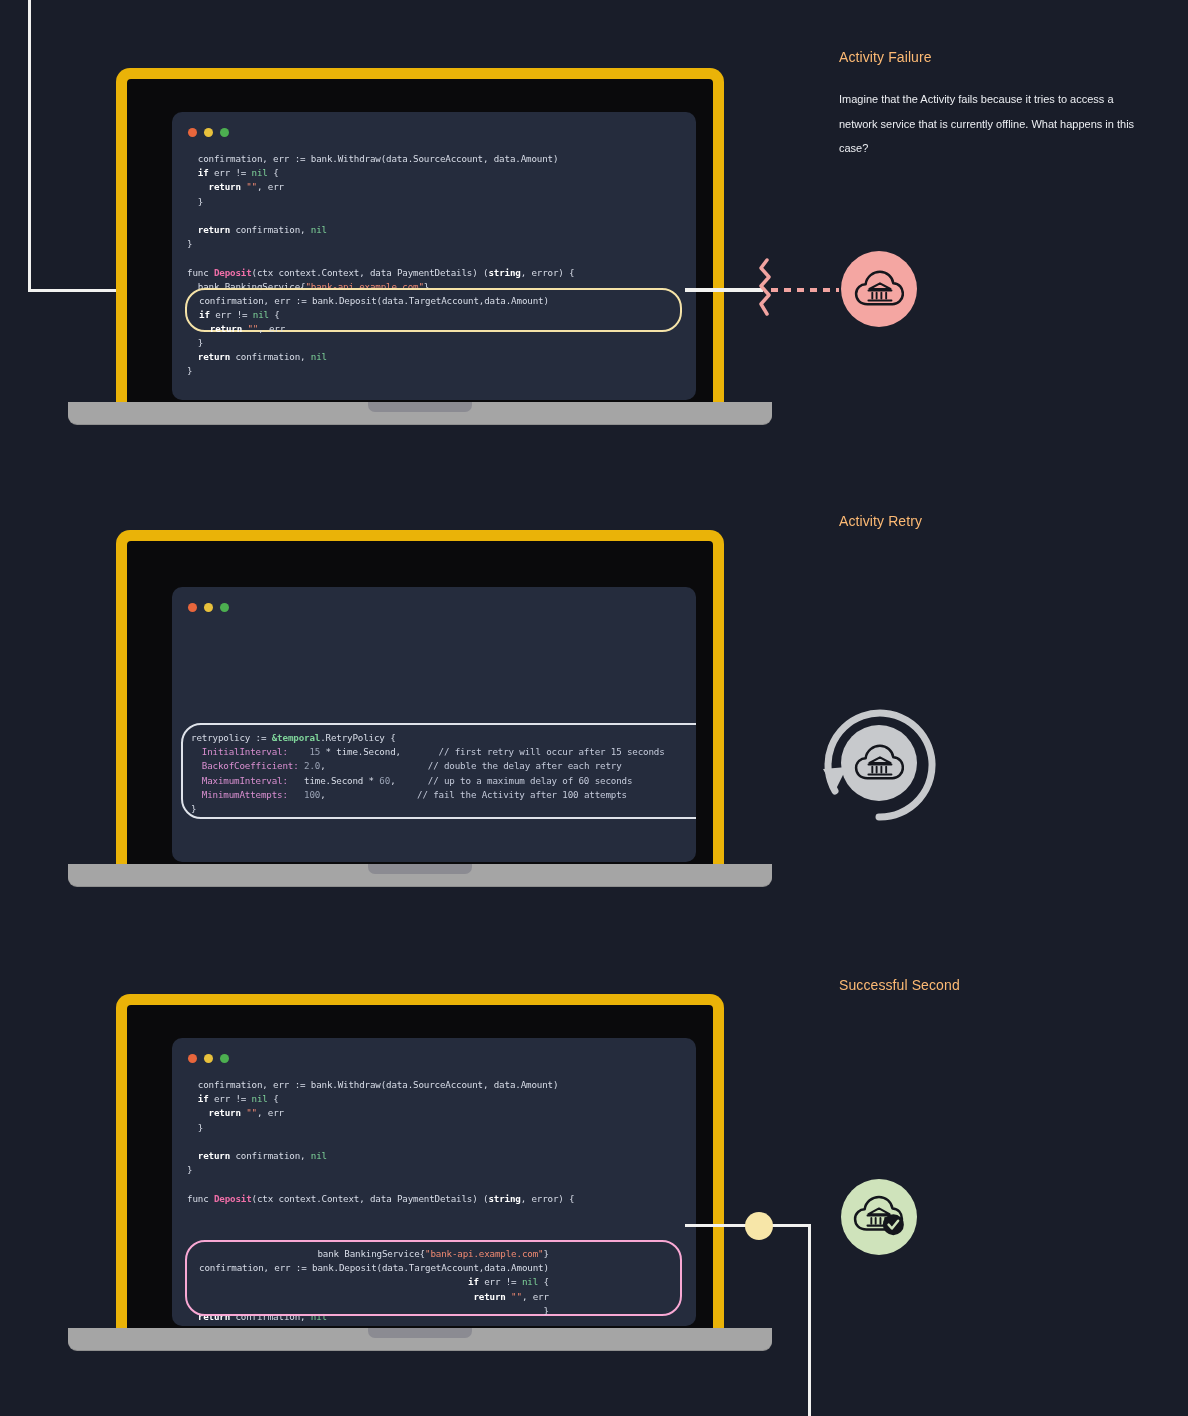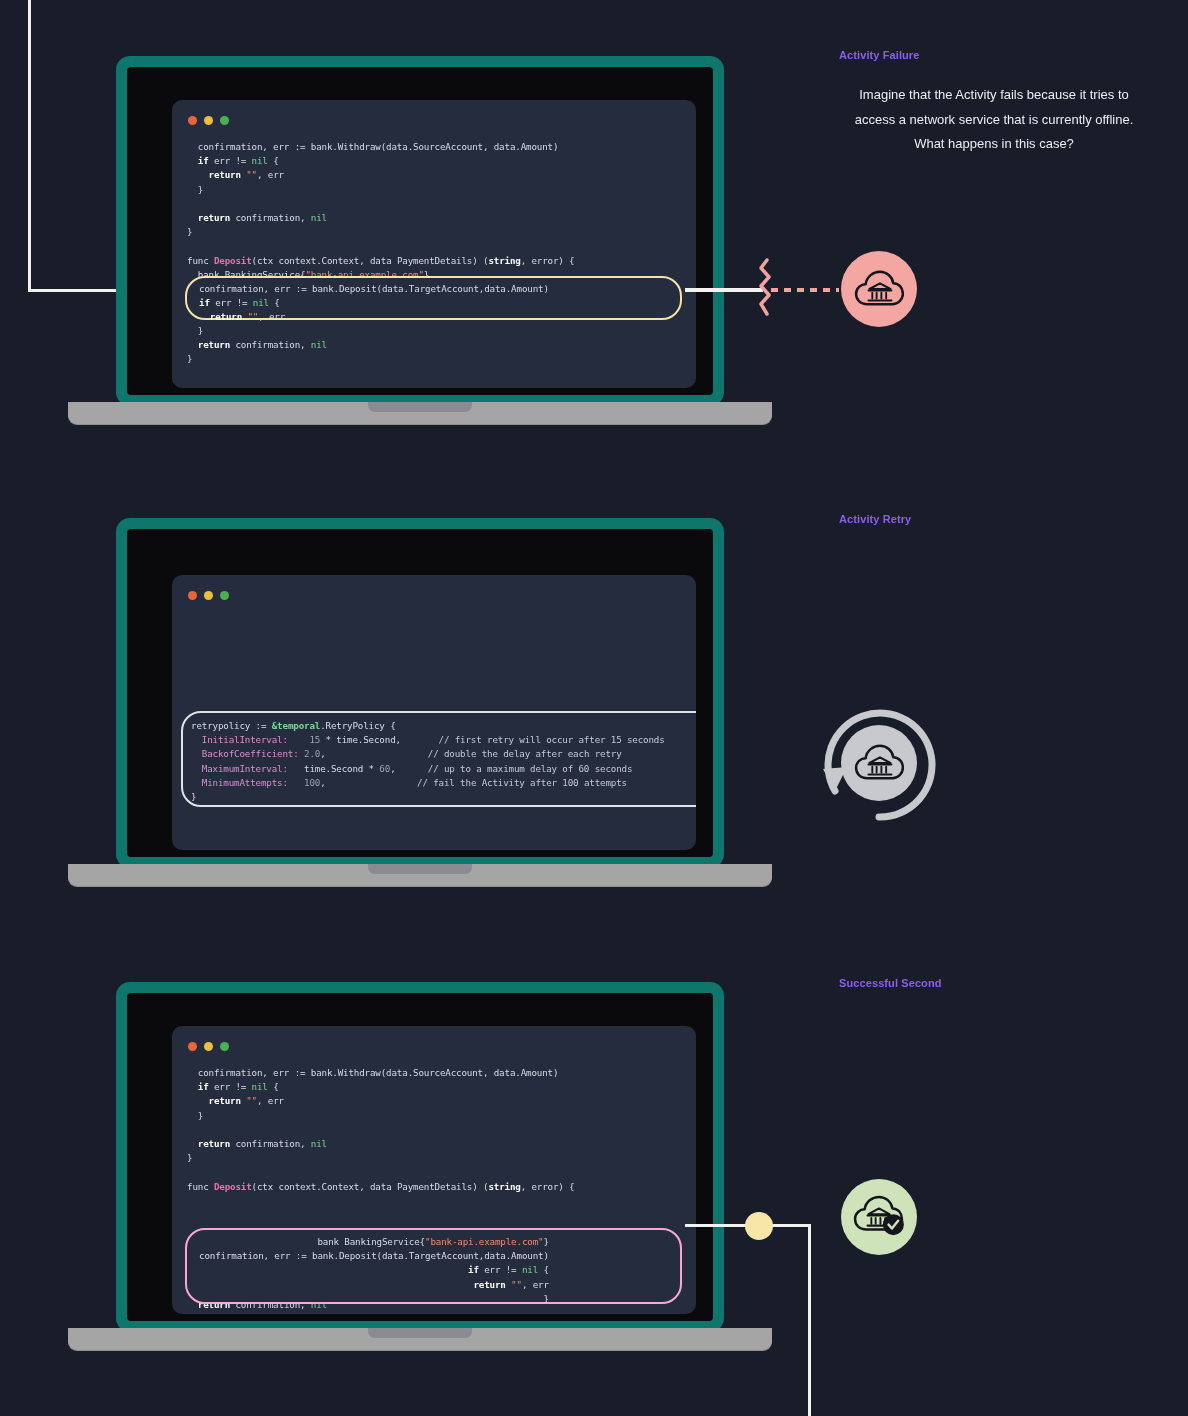--- a/index.html
+++ b/index.html
@@ -14,22 +14,22 @@
     position: relative;
     width: 1188px;
     height: 1416px;
     background: #191d29;
   }
 
   
   .laptop { position: absolute; }
   .lid {
     position: absolute;
-    left: 0; top: 4px;
-    background: #0f766e;
+    left: 0; top: 16px;
+    background: #eab308;
     border-radius: 14px;
     padding: 11px;
   }
   .screen {
     width: 100%; height: 100%;
     background: #0a0a0c;
     border-radius: 4px;
     position: relative;
     overflow: hidden;
   }
@@ -110,31 +110,30 @@
   .node-dot {
     position: absolute;
     width: 28px; height: 28px;
     border-radius: 50%;
     background: #f7e6a8;
   }
 
   
   .panel { position: absolute; width: 310px; }
   .panel h2 {
-    font-size: 11px;
-    font-weight: bold;
-    color: #8b5cf6;
+    font-size: 14px;
+    font-weight: normal;
+    color: #fdba74;
     letter-spacing: 0.1px;
     margin-bottom: 22px;
   }
   .panel p {
-    font-size: 13px;
+    font-size: 11px;
     line-height: 24.5px;
     color: #eceef2;
-    text-align: center;
   }
 
   .badge {
     position: absolute;
     width: 76px; height: 76px;
     border-radius: 50%;
     display: flex; align-items: center; justify-content: center;
   }
   .badge.pink  { background: #f4a6a2; }
   .badge.gray  { background: #c7c9cc; }

